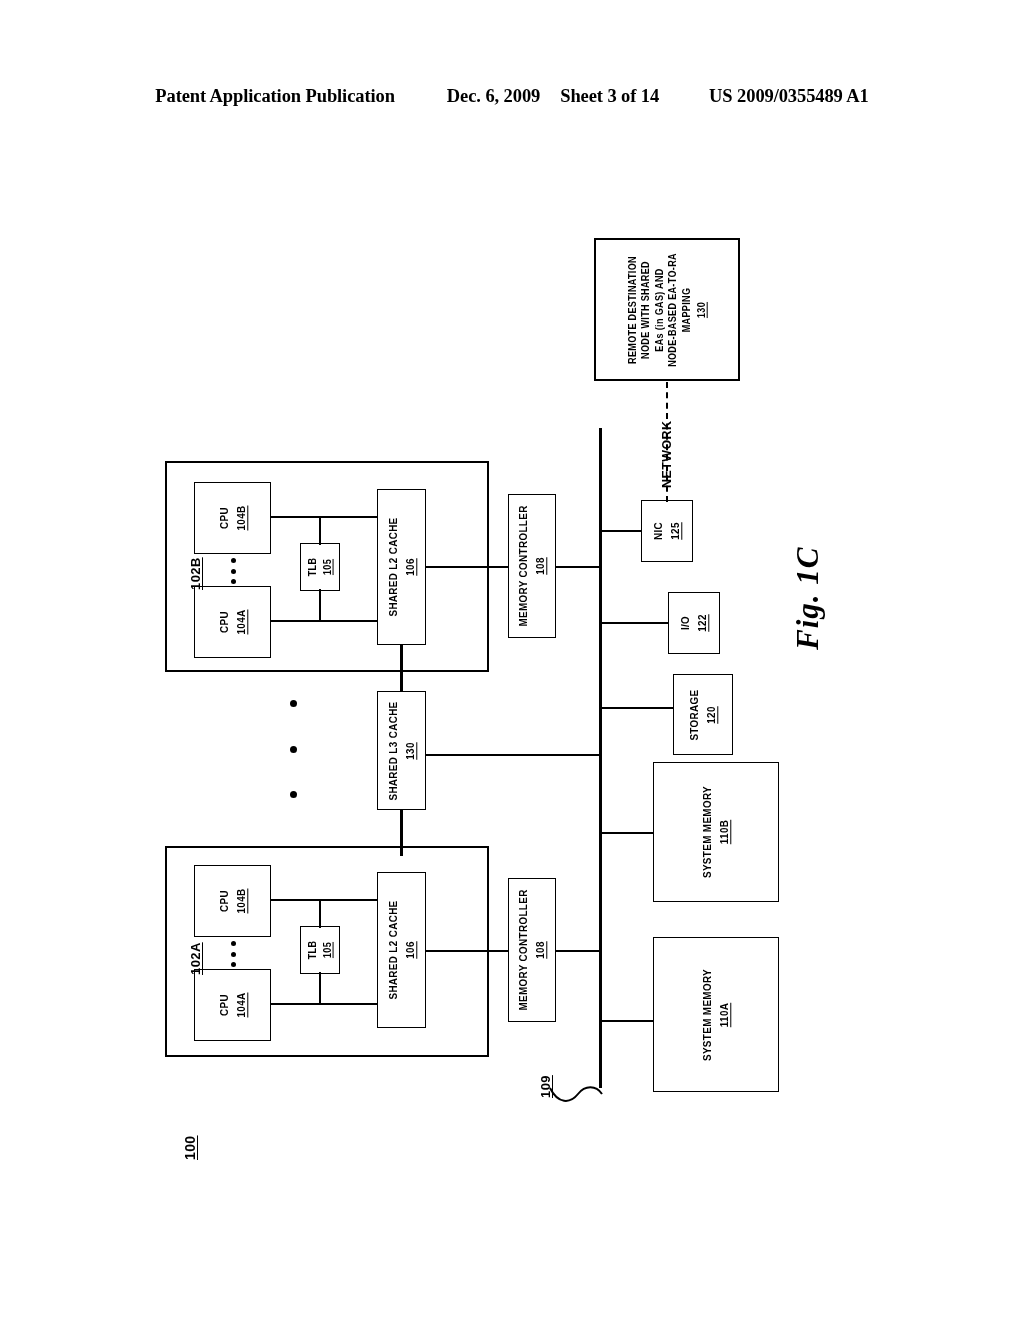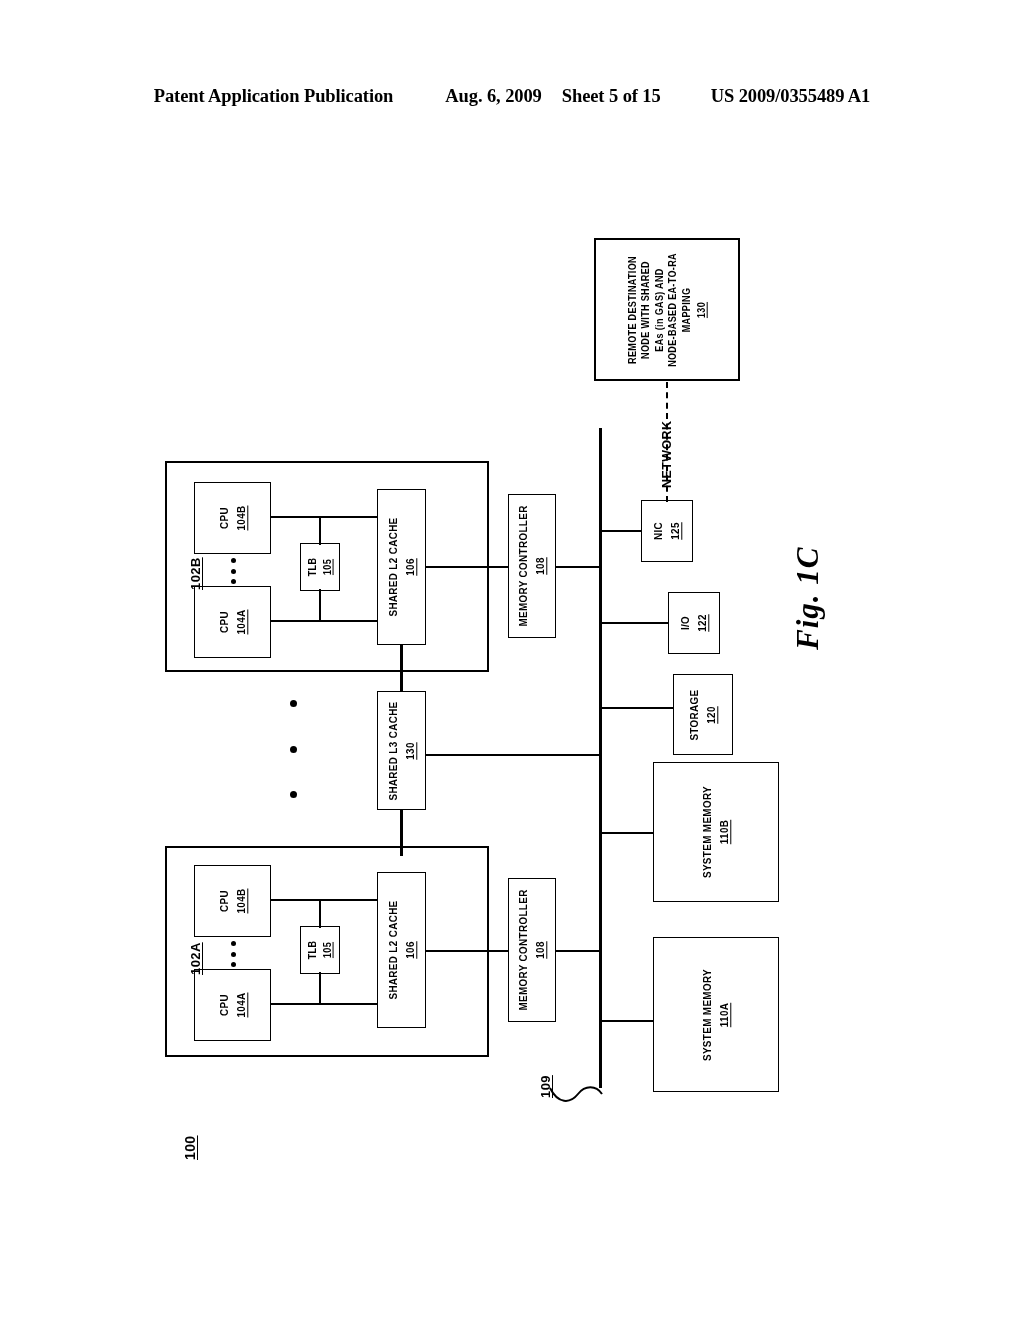--- a/index.html
+++ b/index.html
@@ -148,22 +148,22 @@
 
   svg.squiggle { position: absolute; overflow: visible; }
 </style>
 </head>
 <body>
 
 <div id="page">
 
   <div id="header">
     <span class="h-pub">Patent Application Publication</span>
-    <span class="h-date">Aug. 6, 2009</span>
-    <span class="h-sheet">Sheet 5 of 15</span>
+    <span class="h-date">Dec. 6, 2009</span>
+    <span class="h-sheet">Sheet 3 of 14</span>
     <span class="h-num">US 2009/0355489 A1</span>
   </div>
 
   <div id="figcaption">Fig. 1C</div>
 
   <div class="vlabel ul" style="left:182px; top:1160px; font-size:14px;">100</div>
 
   <div class="box" style="left:594px; top:238px; width:146px; height:143px;">
     <div class="vtext tiny cond">
       <span>REMOTE DESTINATION</span><br>

